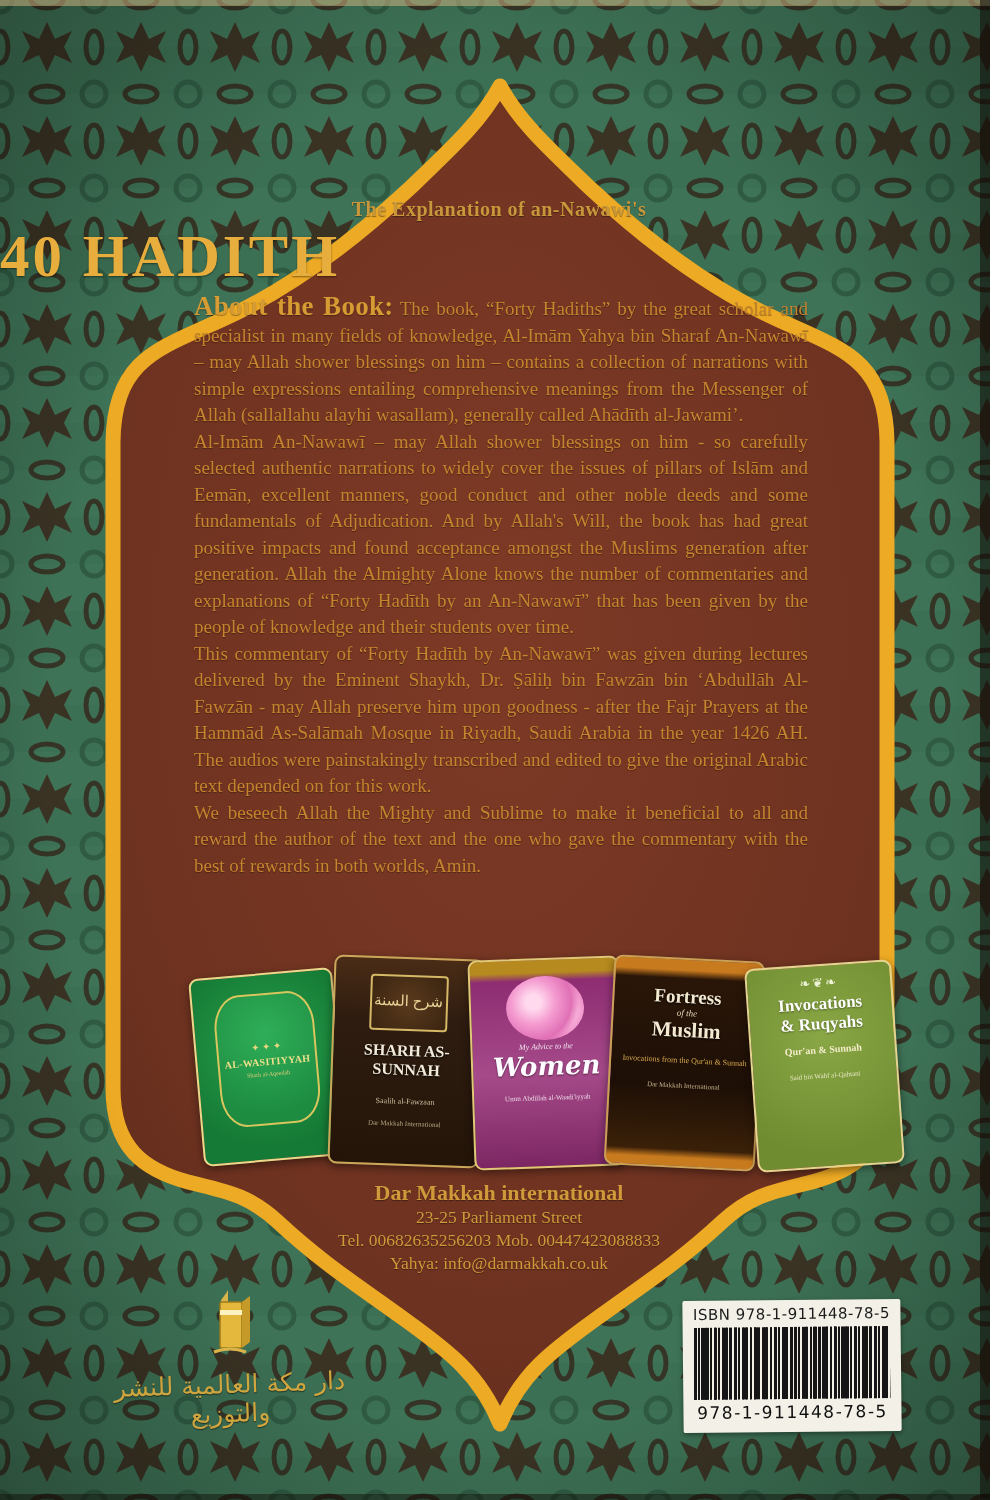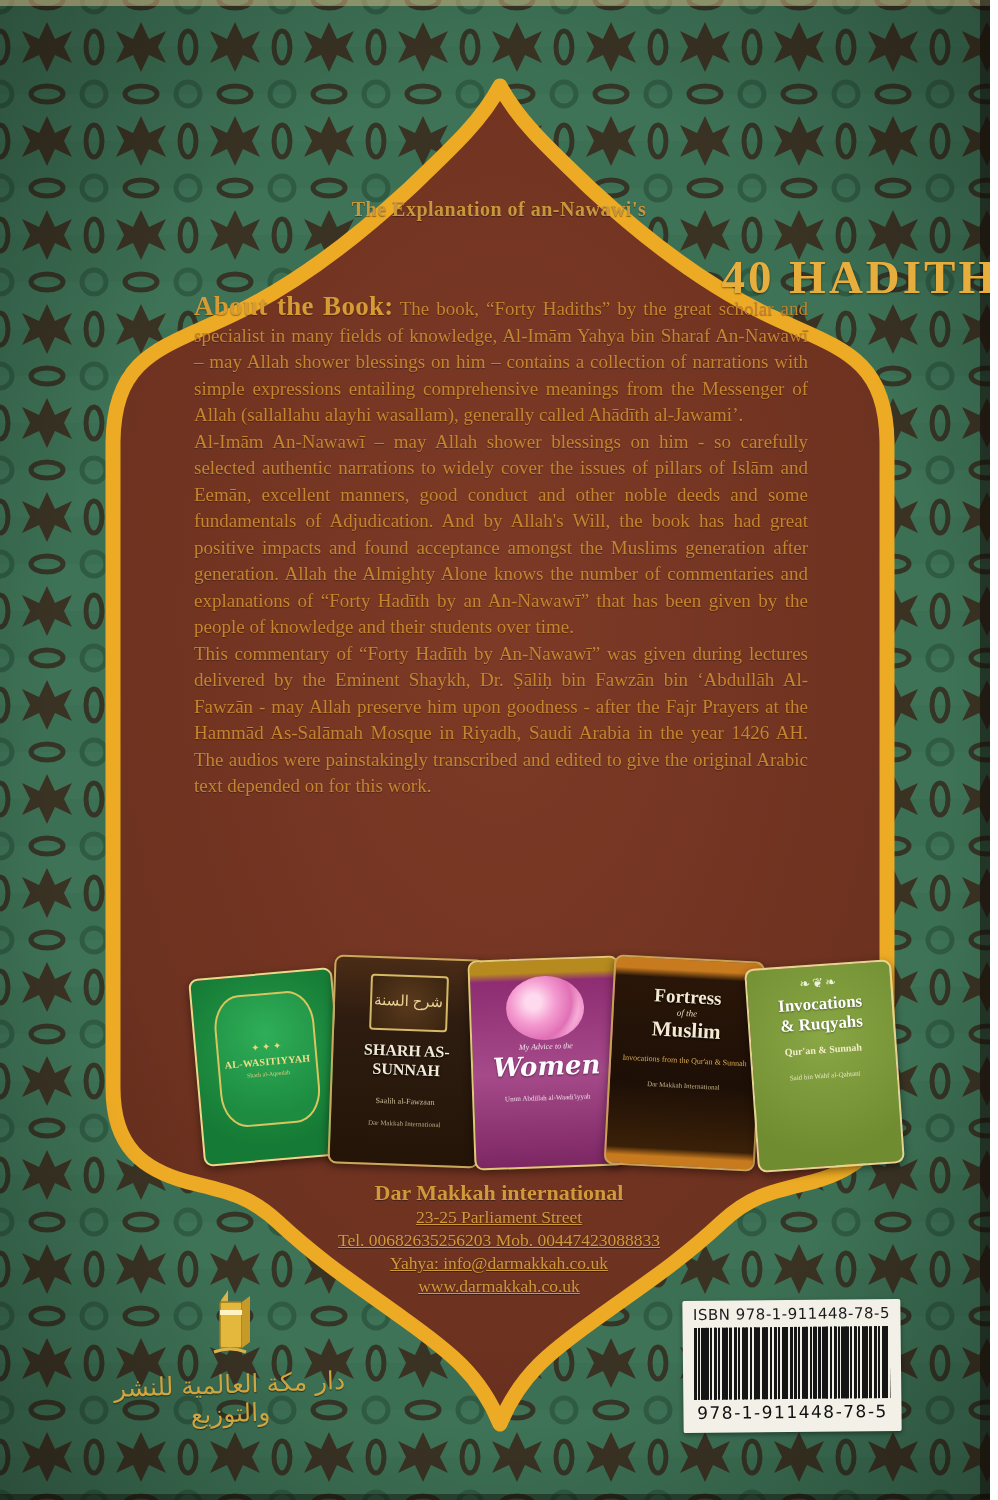--- a/index.html
+++ b/index.html
@@ -17,24 +17,23 @@
 
   
   .series-line{
     position:absolute;left:0;top:198px;width:998px;
     text-align:center;font-size:20px;font-weight:bold;
     color:#c9973b;letter-spacing:.5px;
     text-shadow:0 1px 1px rgba(0,0,0,.4);
   }
   .main-title{
     position:absolute;left:0;top:222px;width:998px;
-    text-align:right;font-size:47px;font-weight:bold;
+    text-align:left;font-size:59px;font-weight:bold;
     color:#e7ae3e;letter-spacing:3px;
     text-shadow:0 1px 2px rgba(0,0,0,.45);
-    margin-top:28px;
   }
 
   
   .about{
     position:absolute;left:194px;top:293px;width:614px;
     color:#c5842e;font-size:19px;line-height:26.5px;
     text-align:justify;
     text-shadow:0 1px 1px rgba(0,0,0,.35);
   }
   .about p{margin:0;}
@@ -107,21 +106,21 @@
   .t5 .t5-sub{color:#f3ecc8;font-size:10px;font-weight:bold;margin-top:10px;}
   .t5 .t5-sub2{color:#e4e8c0;font-size:7px;margin-top:16px;line-height:10px;}
 
   
   .publisher{
     position:absolute;left:199px;top:1180px;width:600px;
     text-align:center;color:#d09a3a;
     text-shadow:0 1px 1px rgba(0,0,0,.4);
   }
   .pub-name{font-size:22px;font-weight:bold;line-height:26px;}
-  .pub-line{font-size:17.5px;line-height:23px;text-decoration:underline;}
+  .pub-line{font-size:17.5px;line-height:23px;}
 
   
   .logo{position:absolute;left:75px;top:1288px;width:310px;text-align:center;}
   .logo .kaaba{display:inline-block;}
   .logo .arabic{
     margin-top:4px;font-size:25px;color:#cfa53f;
     font-family:"DejaVu Sans", sans-serif;
     transform:rotate(-2deg);
     text-shadow:0 1px 1px rgba(0,0,0,.5);
   }
@@ -200,20 +199,21 @@
   <div class="edge-right"></div>
   <div class="edge-bottom"></div>
 
   <div class="series-line">The Explanation of an-Nawawi's</div>
   <div class="main-title">40 HADITH</div>
 
   <div class="about">
     <p><span class="about-heading">About the Book:</span><span>The book, “Forty Hadiths” by the great scholar and specialist in many fields of knowledge, Al-Imām Yahya bin Sharaf An-Nawawī – may Allah shower blessings on him – contains a collection of narrations with simple expressions entailing comprehensive meanings from the Messenger of Allah (sallallahu alayhi wasallam), generally called Ahādīth al-Jawami’.</span></p>
     <p>Al-Imām An-Nawawī – may Allah shower blessings on him - so carefully selected authentic narrations to widely cover the issues of pillars of Islām and Eemān, excellent manners, good conduct and other noble deeds and some fundamentals of Adjudication. And by Allah's Will, the book has had great positive impacts and found acceptance amongst the Muslims generation after generation. Allah the Almighty Alone knows the number of commentaries and explanations of “Forty Hadīth by an An-Nawawī” that has been given by the people of knowledge and their students over time.</p>
     <p>This commentary of “Forty Hadīth by An-Nawawī” was given during lectures delivered by the Eminent Shaykh, Dr. Ṣāliḥ bin Fawzān bin ‘Abdullāh Al-Fawzān - may Allah preserve him upon goodness - after the Fajr Prayers at the Hammād As-Salāmah Mosque in Riyadh, Saudi Arabia in the year 1426 AH. The audios were painstakingly transcribed and edited to give the original Arabic text depended on for this work.</p>
+    <p>We beseech Allah the Mighty and Sublime to make it beneficial to all and reward the author of the text and the one who gave the commentary with the best of rewards in both worlds, Amin.</p>
   </div>
 
   <div class="thumbs">
 
     <div class="thumb t1">
       <div class="thumb-inner">
         <div class="frame">
           <div class="tiny-orn">✦ ✦ ✦</div>
           <div class="t1-title">AL-WASITIYYAH</div>
           <div class="t1-sub">Sharh al-Aqeedah</div>
@@ -258,21 +258,20 @@
         <div class="t5-sub2">Said bin Wahf al-Qahtani</div>
       </div>
     </div>
   </div>
 
   <div class="publisher">
     <div class="pub-name">Dar Makkah international</div>
     <div class="pub-line">23-25  Parliament Street</div>
     <div class="pub-line">Tel. 00682635256203   Mob. 00447423088833</div>
     <div class="pub-line">Yahya: info@darmakkah.co.uk</div>
-    <div class="pub-line">www.darmakkah.co.uk</div>
   </div>
 
   <div class="logo">
     <svg class="kaaba" width="64" height="74" viewBox="0 0 64 74">
       <path d="M30 2 C26 10 20 12 24 18 L30 14 Z" fill="#d8b44a"></path>
       <rect x="22" y="14" width="22" height="46" rx="2" fill="#e3b83c" stroke="#9c7a1c" stroke-width="1.5"></rect>
       <rect x="22" y="22" width="22" height="5" fill="#fdf2c0"></rect>
       <path d="M44 14 L52 8 L52 54 L44 60 Z" fill="#c69a28"></path>
       <path d="M16 64 Q32 58 48 64" stroke="#d8b44a" stroke-width="3" fill="none"></path>
     </svg>

